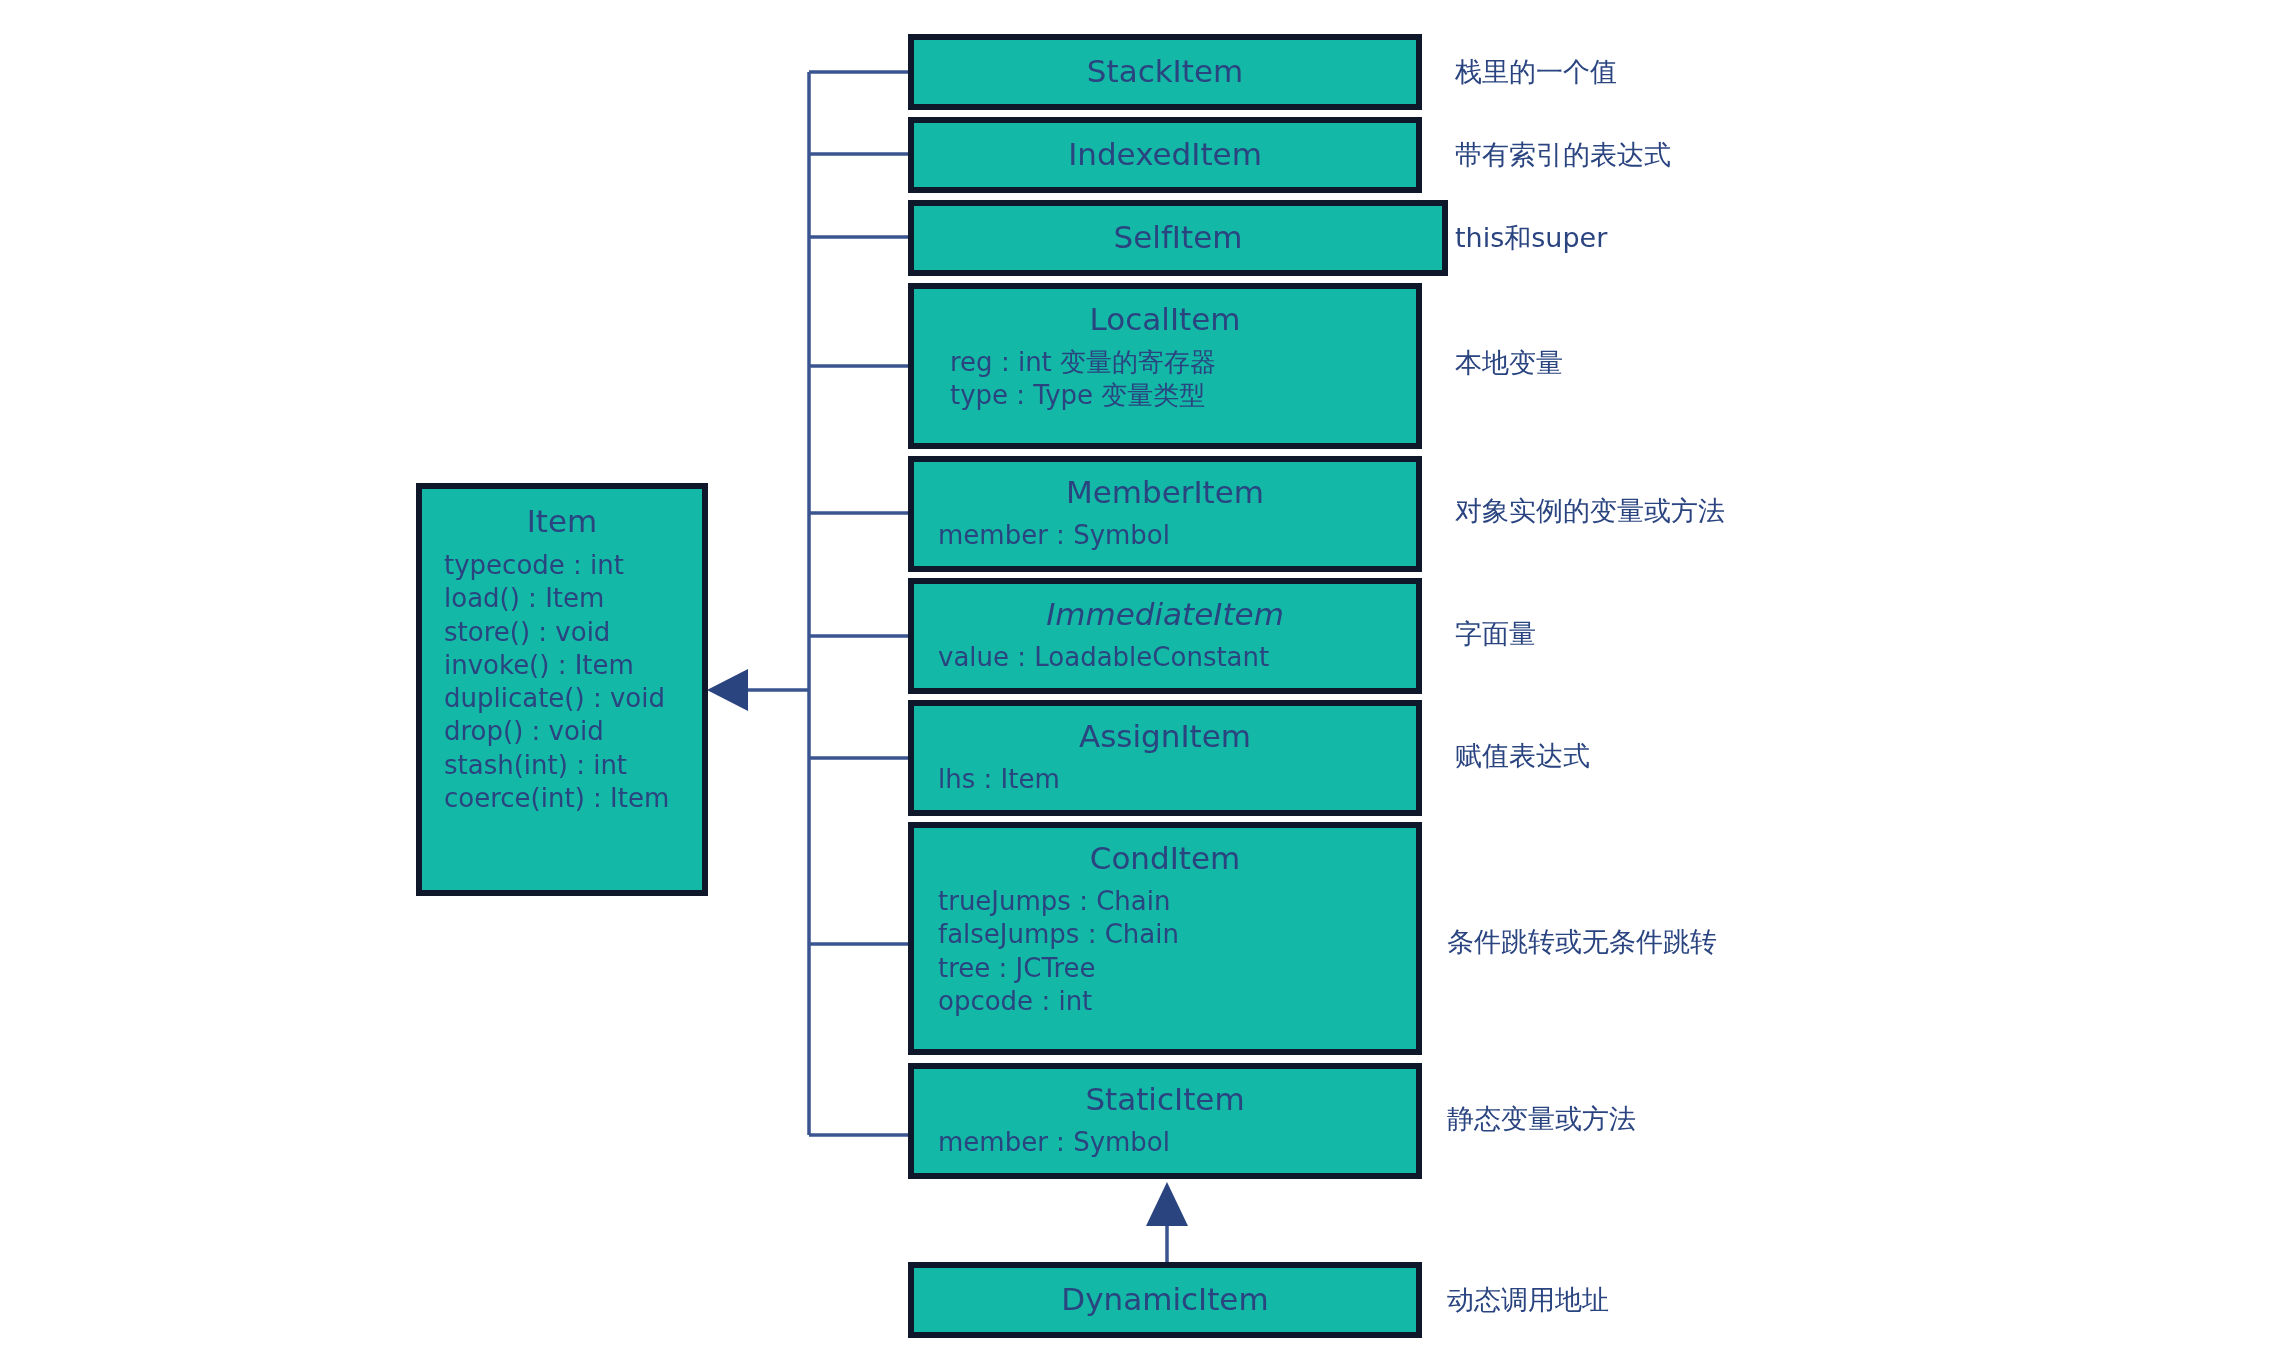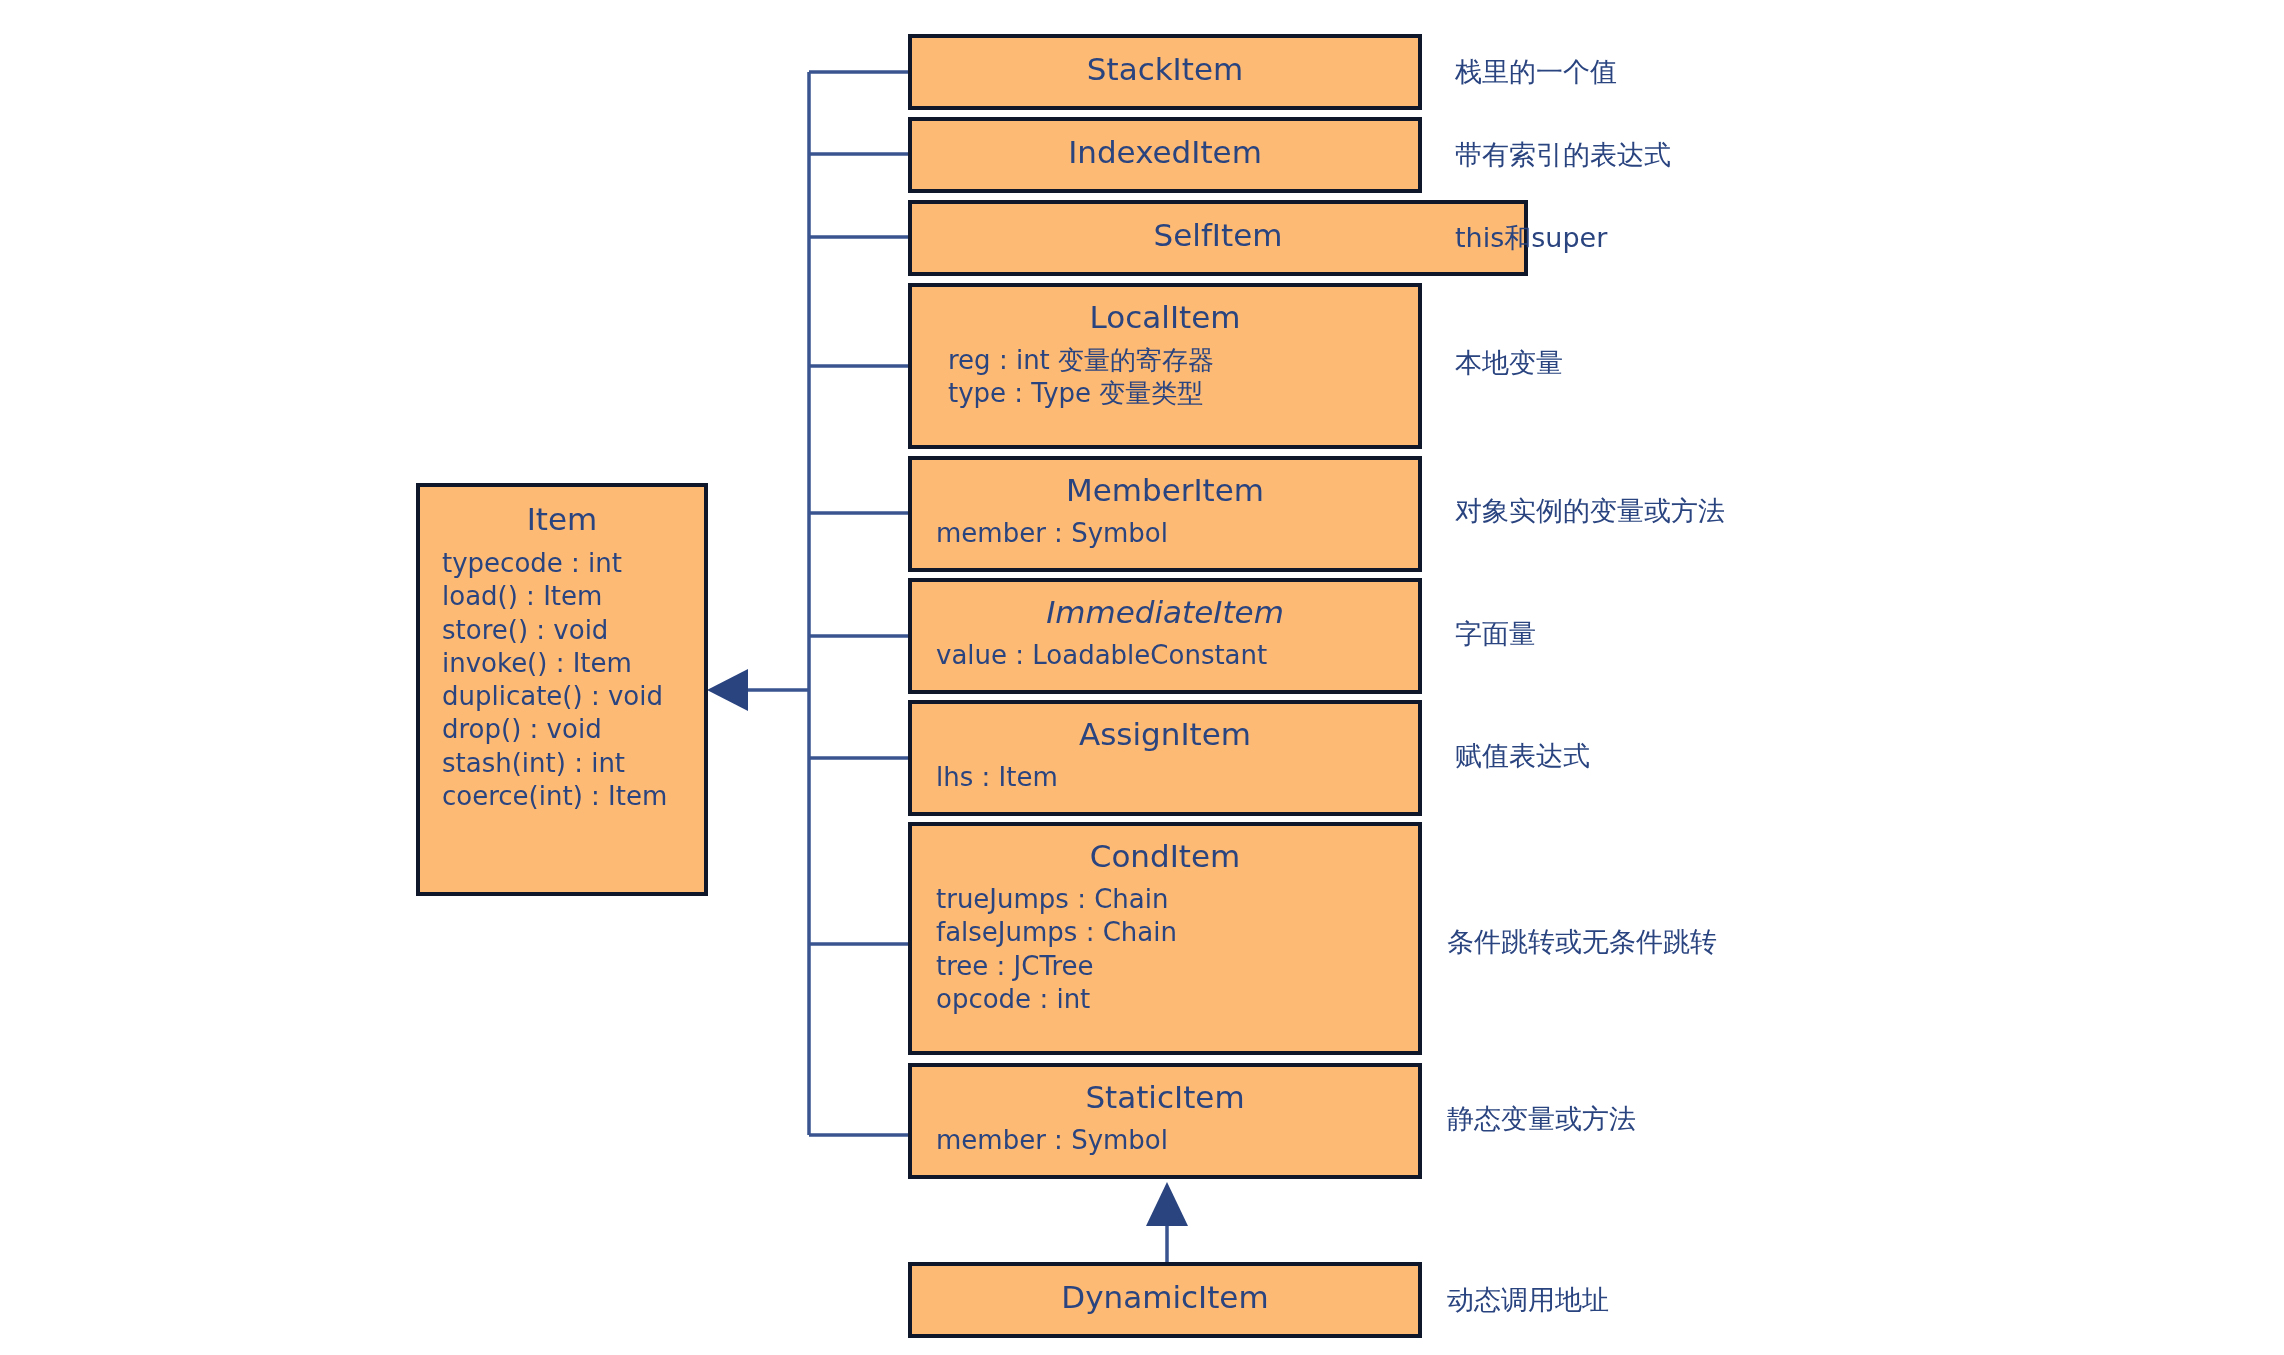--- a/index.html
+++ b/index.html
@@ -23,22 +23,22 @@
   #edges {
     position: absolute;
     left: 0; top: 0;
     width: 2284px;
     height: 1355px;
     pointer-events: none;
   }
   .uml-box {
     position: absolute;
     box-sizing: border-box;
-    border: 4px solid #0f172a;
-    background: #fdba74;
+    border: 6px solid #0f172a;
+    background: #14b8a6;
     color: #2a4480;
   }
   .uml-title {
     text-align: center;
     font-size: 31px;
     line-height: 1.22;
     color: #2a4480;
     white-space: nowrap;
   }
   .uml-attrs {
@@ -111,21 +111,21 @@
   </div>
   <div class="note" style="left:1455px; top:55px;">栈里的一个值</div>
 
   <div class="uml-box" style="left:908px; top:117px; width:514px; height:76px;">
     <div class="box-inner" style="top:13px;">
       <div class="uml-title">IndexedItem</div>
     </div>
   </div>
   <div class="note" style="left:1455px; top:138px;">带有索引的表达式</div>
 
-  <div class="uml-box" style="left:908px; top:200px; width:620px; height:76px;">
+  <div class="uml-box" style="left:908px; top:200px; width:540px; height:76px;">
     <div class="box-inner" style="top:13px;">
       <div class="uml-title">SelfItem</div>
     </div>
   </div>
   <div class="note" style="left:1455px; top:221px;">this和super</div>
 
   <div class="uml-box" style="left:908px; top:283px; width:514px; height:166px;">
     <div class="box-inner" style="top:12px;">
       <div class="uml-title">LocalItem</div>
     </div>

